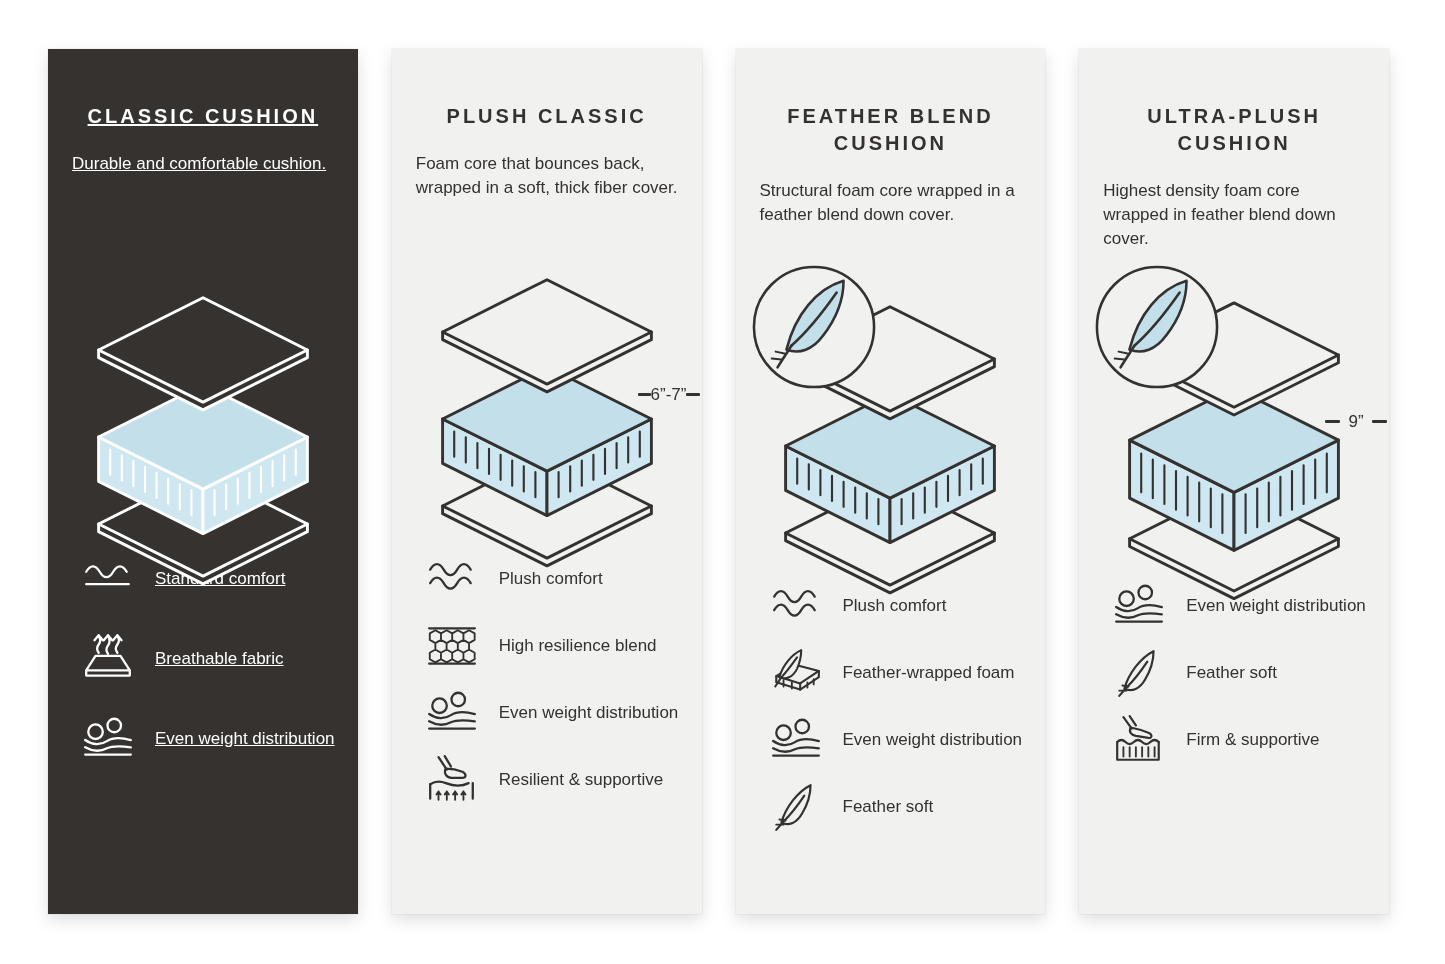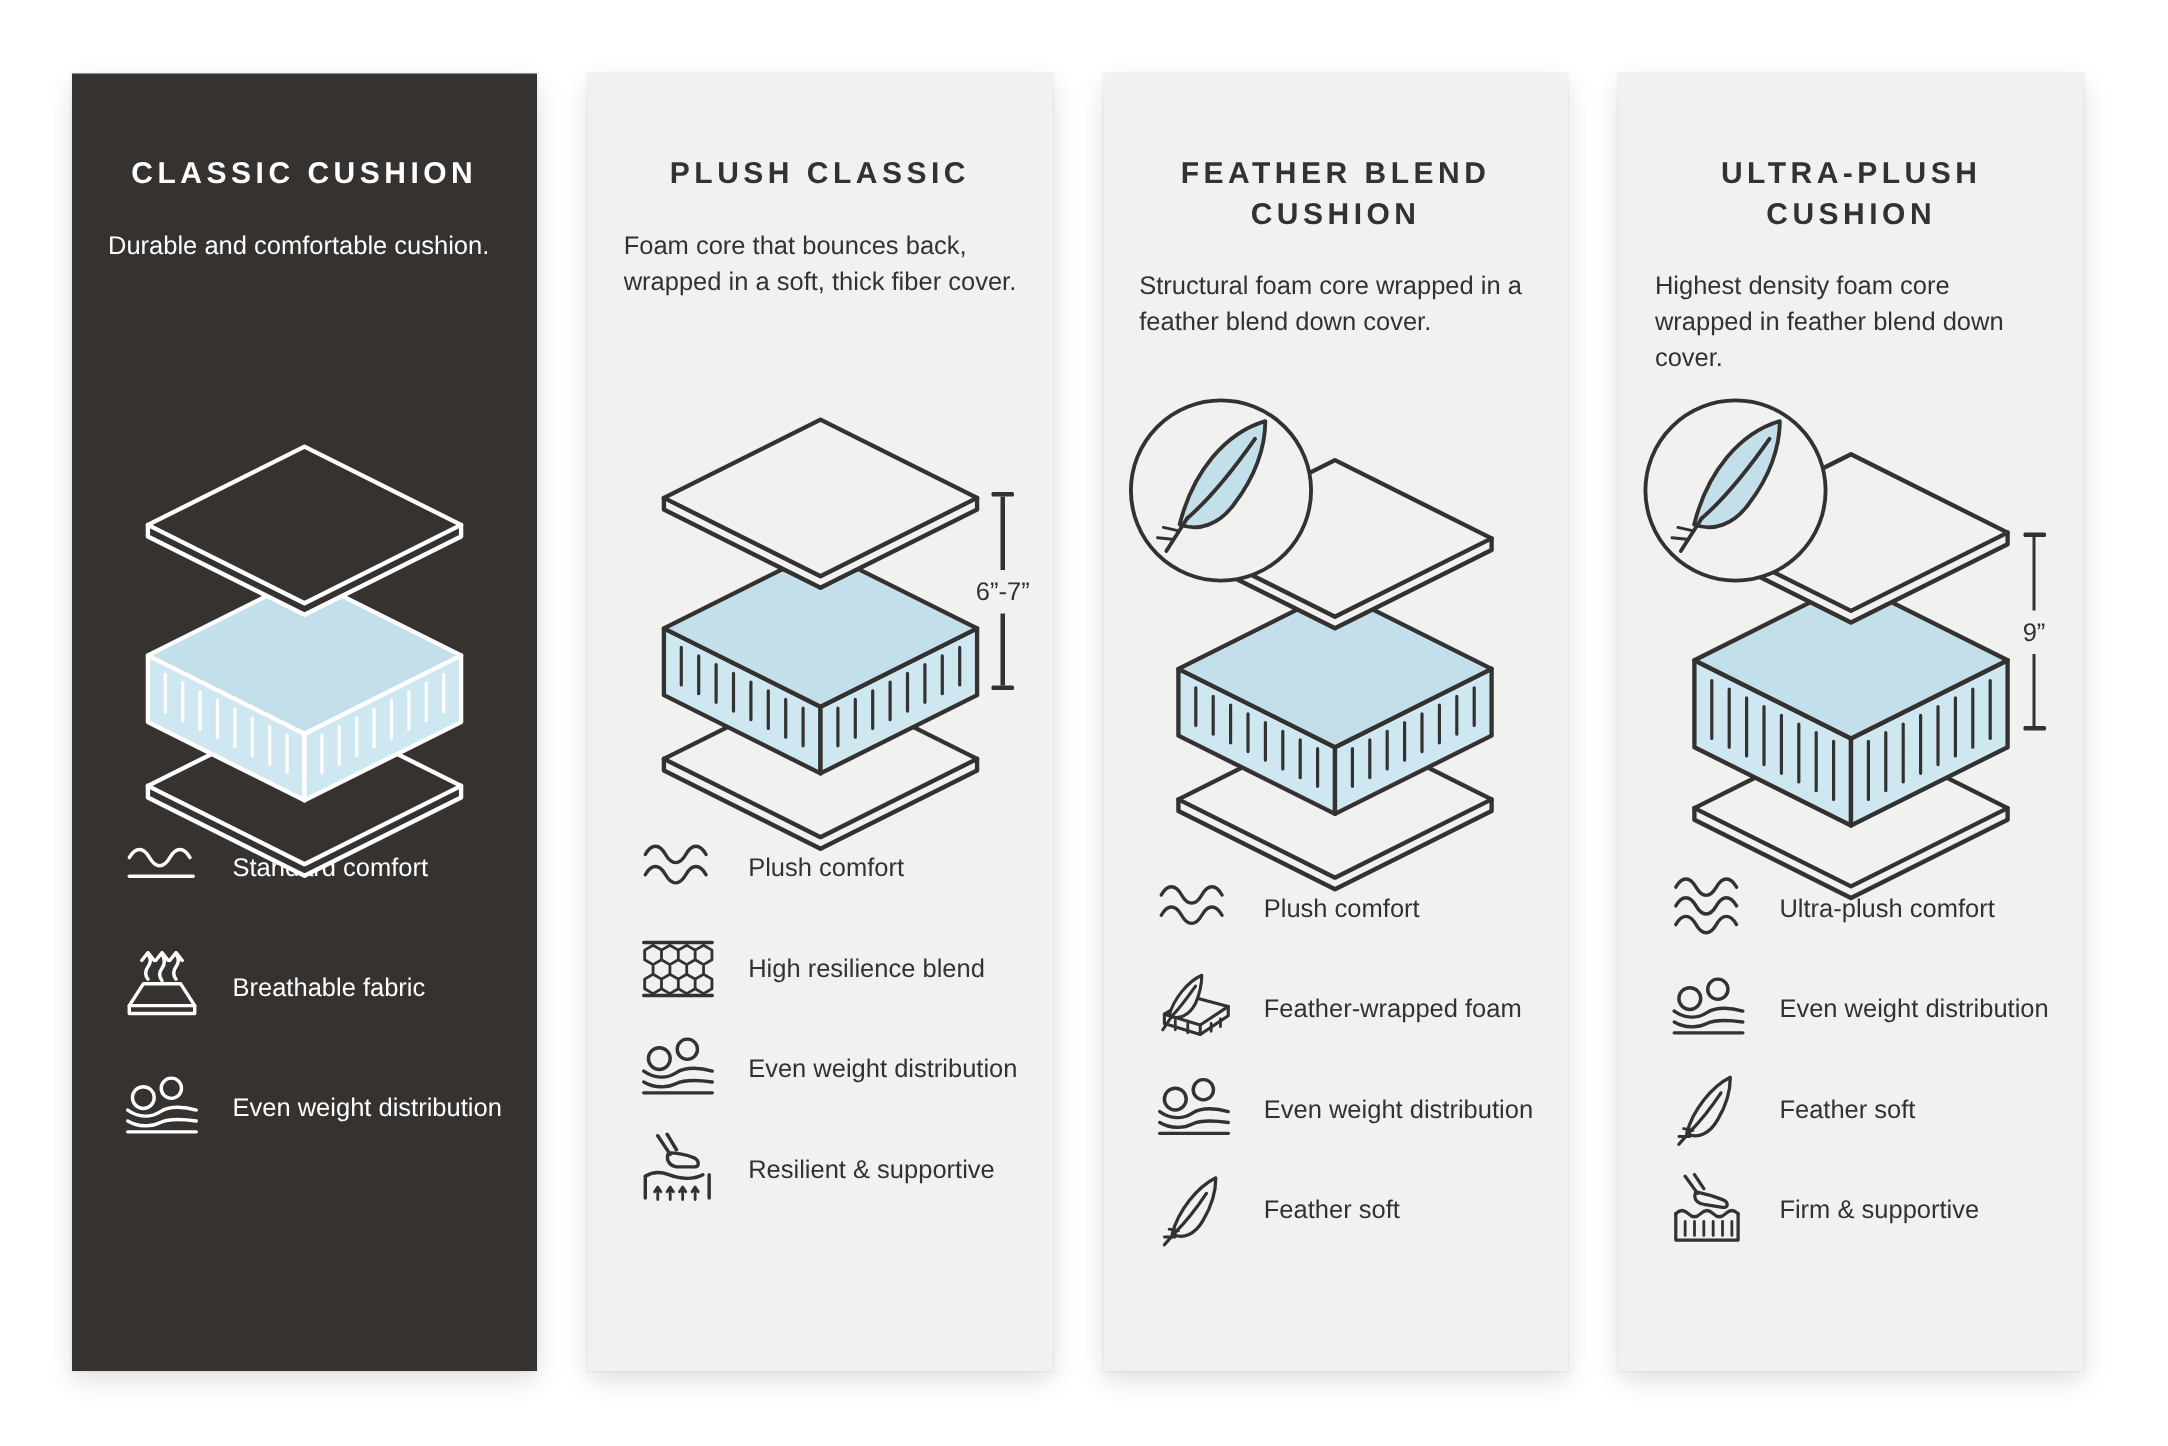--- a/index.html
+++ b/index.html
@@ -14,37 +14,37 @@
     background:var(--page-bg); width:1445px; height:964px; overflow:hidden;
   }
   .stage{
     width:1445px; height:964px; display:flex; gap:34px;
     padding:49px 56px 50px 48px; background:var(--page-bg);
   }
   .panel{
     flex:1; display:flex; flex-direction:column; overflow:hidden;
     box-shadow:0 6px 16px rgba(0,0,0,.13), 0 0 0 1px rgba(0,0,0,.03);
   }
-  .panel.dark{ background:var(--panel-dark); --panel-bg:var(--panel-dark); color:var(--ink-light); }
+  .panel.dark{ background:var(--panel-dark); --panel-bg:var(--panel-dark); color:var(--ink-light);text-decoration:underline; }
   .panel.light{ background:var(--panel-light); --panel-bg:var(--panel-light); color:var(--ink-dark); }
   .panel-title{
     font-size:20px; font-weight:700; letter-spacing:3px; text-align:center;
     line-height:1.35; margin:54px 12px 0;
   }
   .panel-desc{
     font-size:17px; line-height:1.4; text-align:left;
     margin:22px 24px 0; min-height:82px;
   }
   .diagram{ position:relative; height:306px; margin-top:8px; flex:0 0 auto; }
   .cushion{ display:block; margin:30px auto 0; width:232px; height:auto; }
   .panel.dark .cushion{ margin-top:48px; }
   .badge{ position:absolute; left:14px; top:-6px; width:128px; height:128px; }
   .measure{
     position:absolute; right:2px; top:86px; height:132px; width:62px;
-    display:flex; flex-direction:column; align-items:center;
+    display:flex; align-items:center;
   }
   .m-cap{ width:15px; height:3px; background:currentColor; border-radius:1px; }
   .m-line{ width:2.6px; flex:1; background:currentColor; }
   .m-label{ font-size:17px; line-height:1; padding:6px 0; white-space:nowrap; }
   .features{ list-style:none; margin:6px 0 0; padding:0 16px 0 28px; }
   .feature{ display:flex; align-items:center; gap:15px; margin-bottom:17px; }
   .panel.dark .feature{ margin-bottom:30px; }
   .f-icon{ flex:0 0 64px; display:flex; justify-content:center; align-items:center; }
   .f-icon svg{ width:54px; height:50px; overflow:visible; }
   .f-label{ font-size:17px; line-height:1.32; }
@@ -335,28 +335,20 @@
         <span class="m-line"></span>
         <span class="m-label">9”</span>
         <span class="m-line"></span>
         <span class="m-cap"></span>
       </div>
     </div>
     <ul class="features">
       <li class="feature">
         <span class="f-icon">
             <svg viewBox="0 0 52 48">
-              <use href="#icon-wave3"></use>
-            </svg>
-          </span>
-        <span class="f-label">Ultra-plush comfort</span>
-      </li>
-      <li class="feature">
-        <span class="f-icon">
-            <svg viewBox="0 0 52 48">
               <use href="#icon-even-weight"></use>
             </svg>
           </span>
         <span class="f-label">Even weight distribution</span>
       </li>
       <li class="feature">
         <span class="f-icon">
             <svg viewBox="0 0 52 48">
               <use href="#icon-feather"></use>
             </svg>

